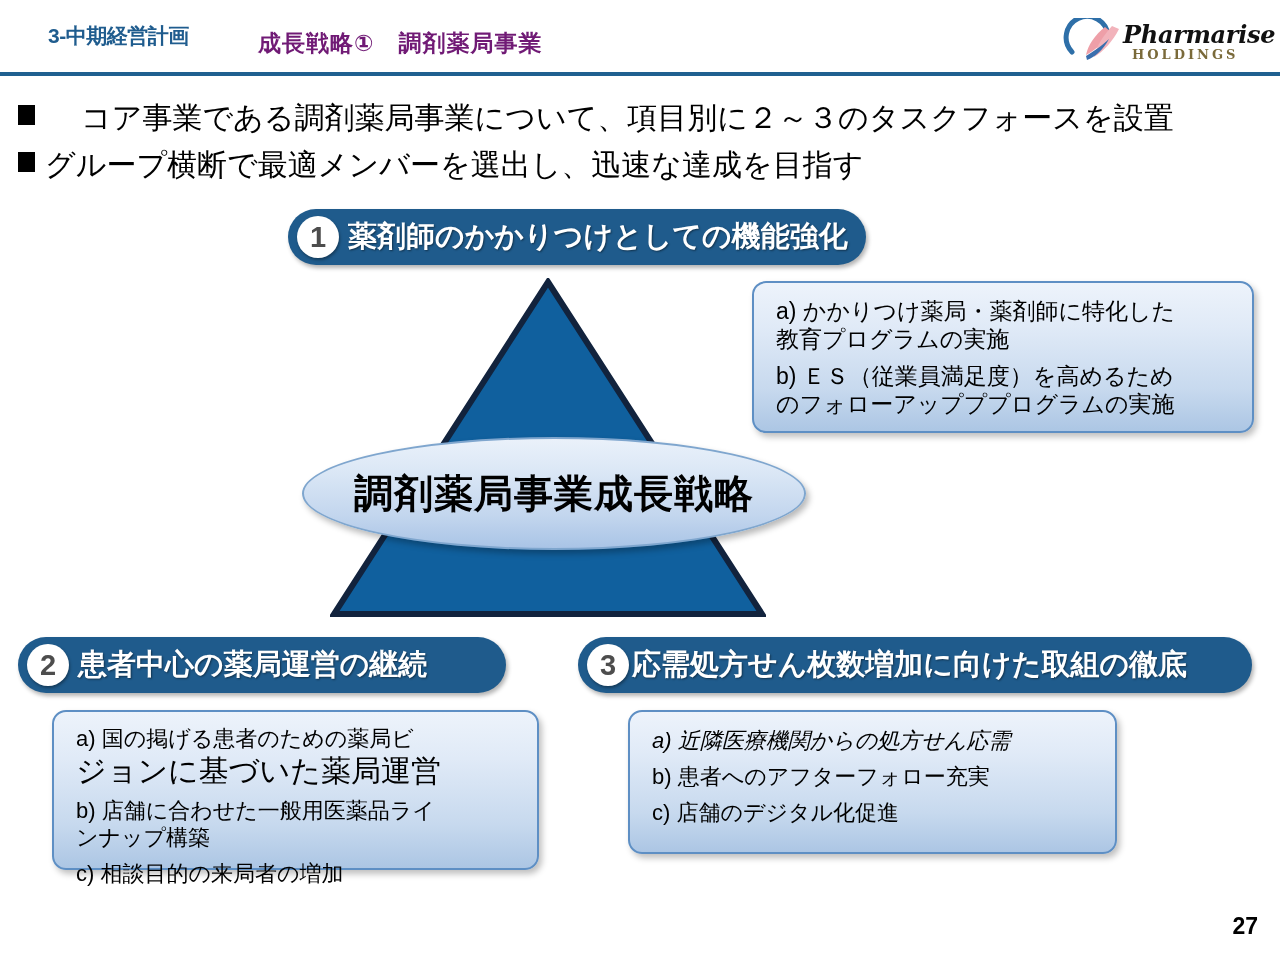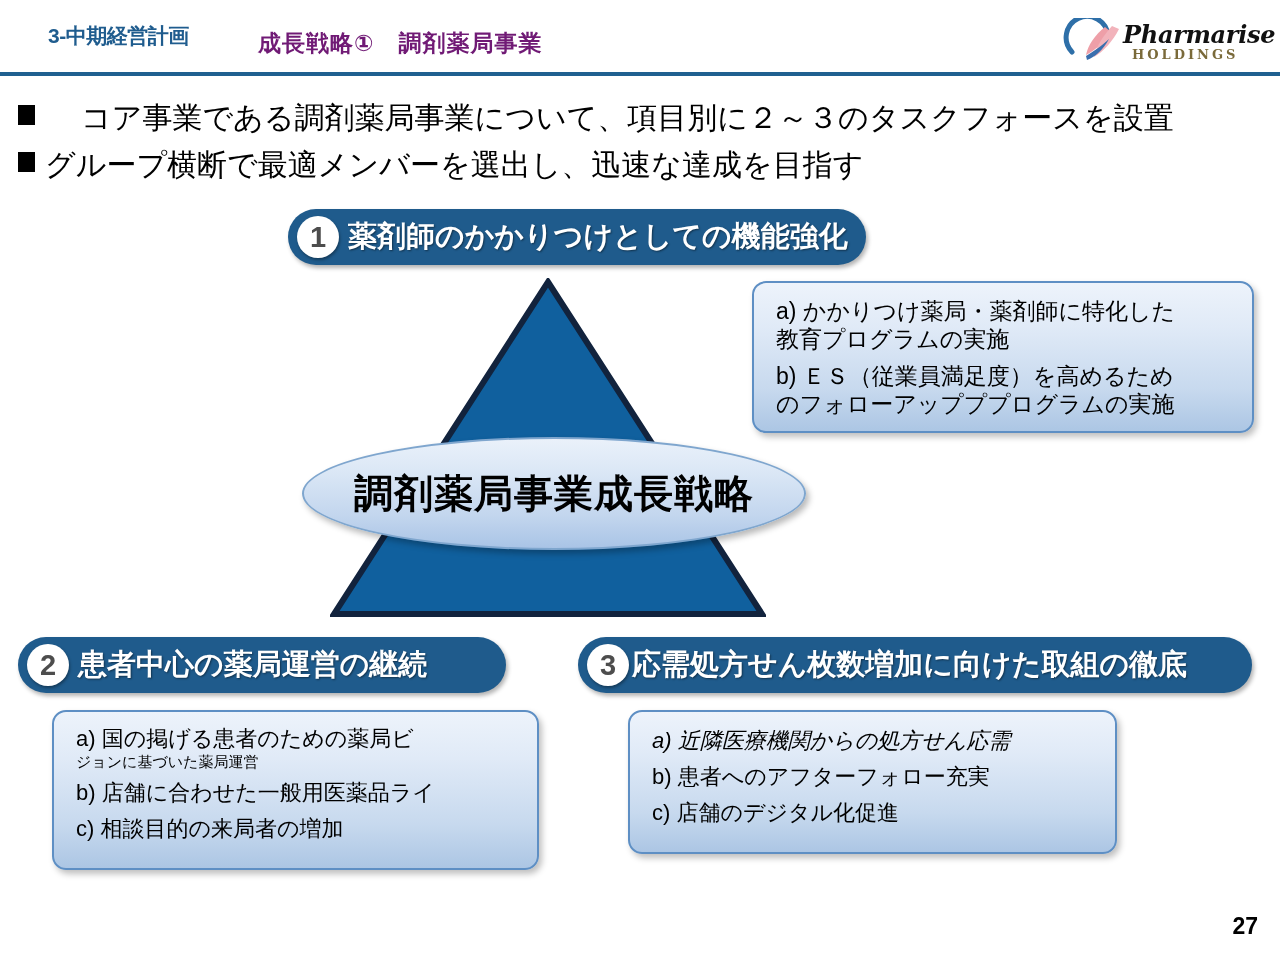--- a/index.html
+++ b/index.html
@@ -245,23 +245,24 @@
     <span class="ellipse-tx">調剤薬局事業成長戦略</span>
   </div>
 
   <div class="ribbon" style="left:18px; top:637px; width:488px; height:56px; padding-left:60px;">
     <div class="ribbon-num" style="left:9px; top:7px;">2</div>
     <span class="ribbon-tx" style="font-size:29px;">患者中心の薬局運営の継続</span>
   </div>
 
   <div class="callout" style="left:52px; top:710px; width:487px; height:160px;">
     <div class="co-line" style="font-size:22px;">a) 国の掲げる患者のための薬局ビ</div>
-    <div class="co-line" style="font-size:15px;">ジョンに基づいた薬局運営</div>
+    <div class="co-line" style="font-size:30px;">ジョンに基づいた薬局運営</div>
     <div class="co-gap"></div>
     <div class="co-line" style="font-size:22px;">b) 店舗に合わせた一般用医薬品ライ</div>
+    <div class="co-line" style="font-size:22px;">ンナップ構築</div>
     <div class="co-gap"></div>
     <div class="co-line" style="font-size:22px;">c) 相談目的の来局者の増加</div>
   </div>
 
   <div class="ribbon" style="left:578px; top:637px; width:674px; height:56px; padding-left:54px;">
     <div class="ribbon-num" style="left:9px; top:7px;">3</div>
     <span class="ribbon-tx" style="font-size:29px;">応需処方せん枚数増加に向けた取組の徹底</span>
   </div>
 
   <div class="callout" style="left:628px; top:710px; width:489px; height:144px; padding-top:16px;">

